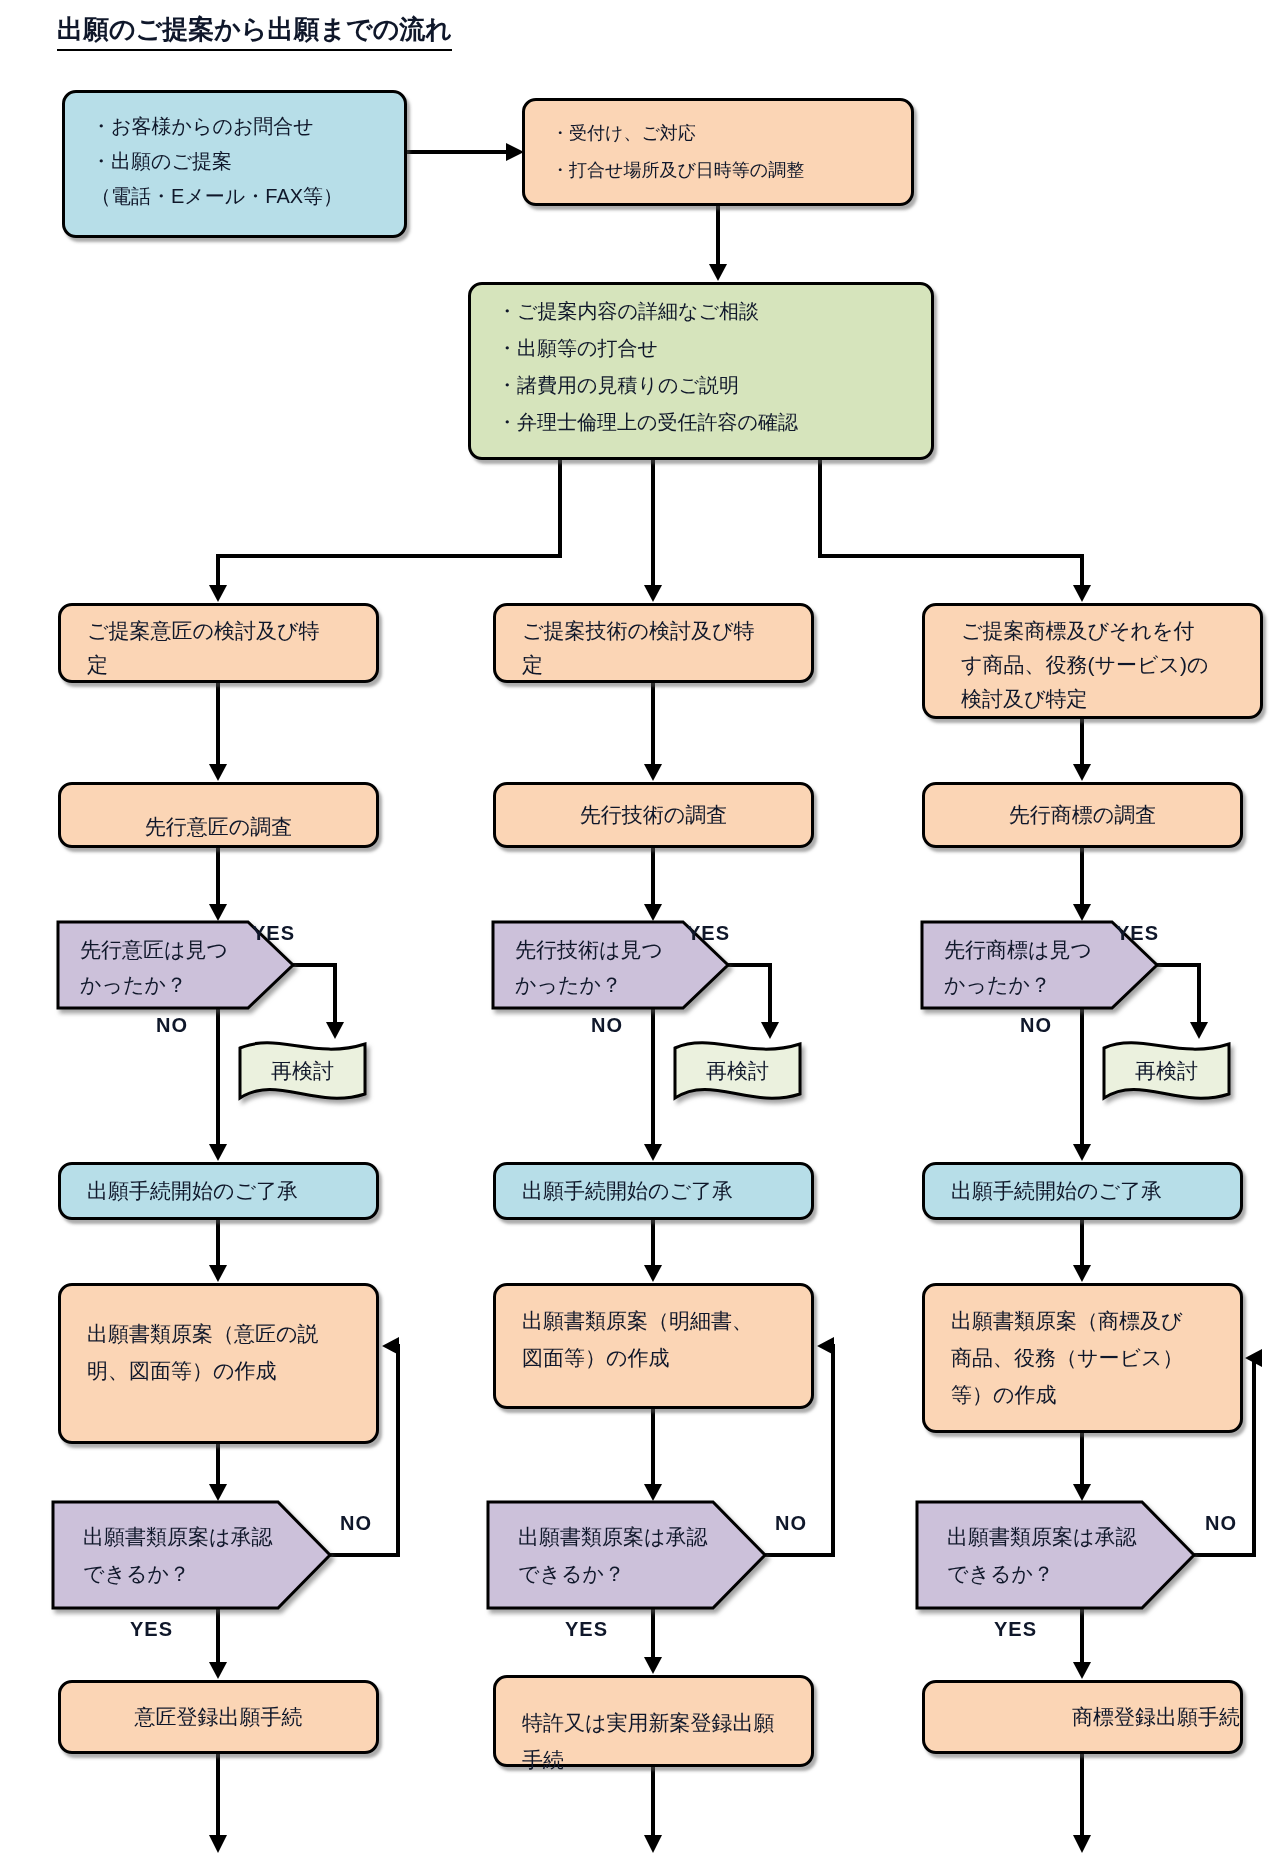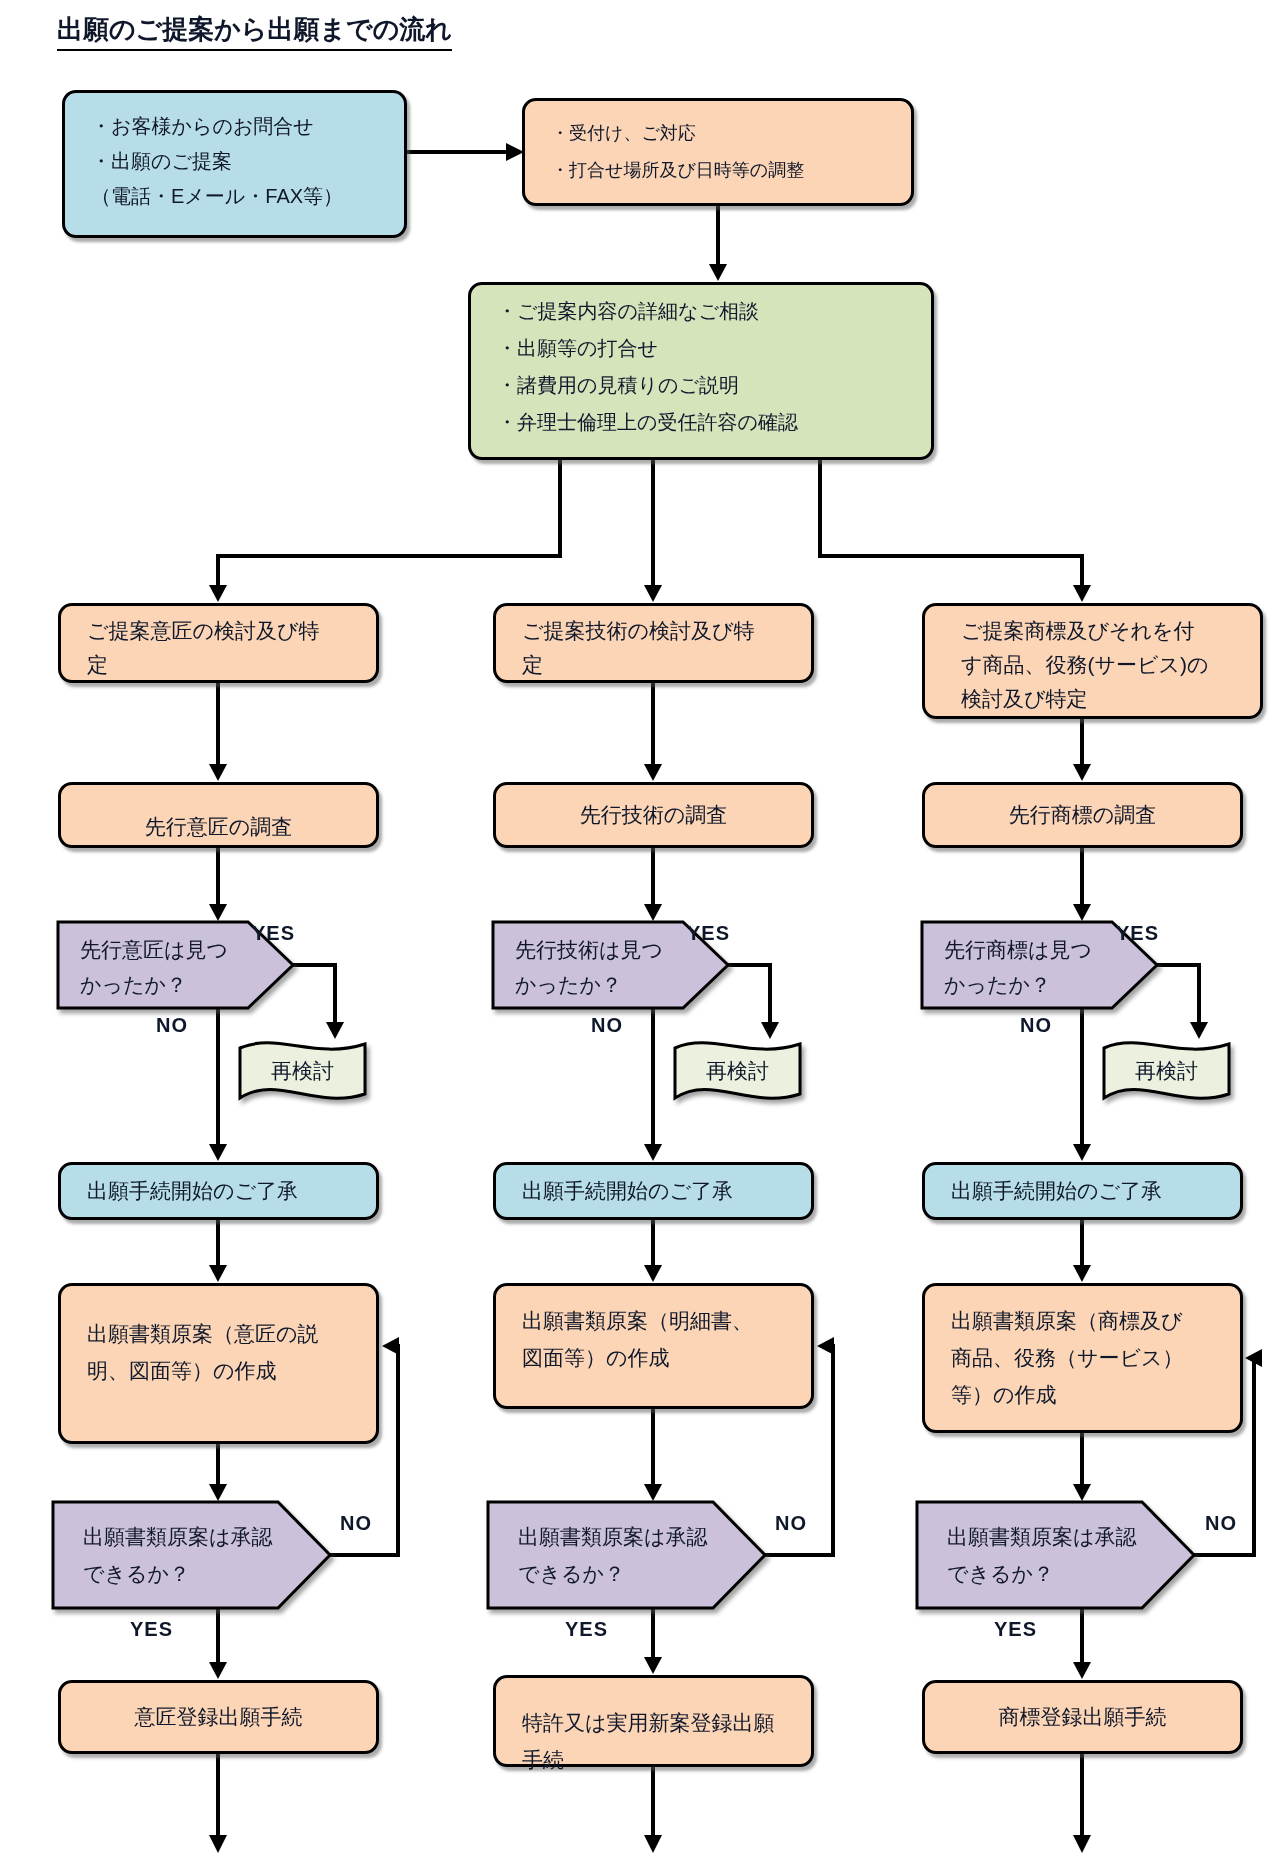--- a/index.html
+++ b/index.html
@@ -232,17 +232,17 @@
     <span class="line">出願書類原案（商標及び</span>
     <span class="line">商品、役務（サービス）</span>
     <span class="line">等）の作成</span>
   </div>
   <div class="dtext" style="left:947px;top:1518px;width:210px;line-height:37px;">
     <span class="line">出願書類原案は承認</span>
     <span class="line">できるか？</span>
   </div>
   <div class="yn" style="left:1205px;top:1512px;">NO</div>
   <div class="yn" style="left:994px;top:1618px;">YES</div>
-  <div class="box orange cbox" style="left:922px;top:1680px;width:321px;height:74px;">
+  <div class="box orange cbox" style="left:922px;top:1680px;width:321px;height:74px;justify-content:flex-end;">
     <span>商標登録出願手続</span>
   </div>
 
 </div>
 
 </body></html>

